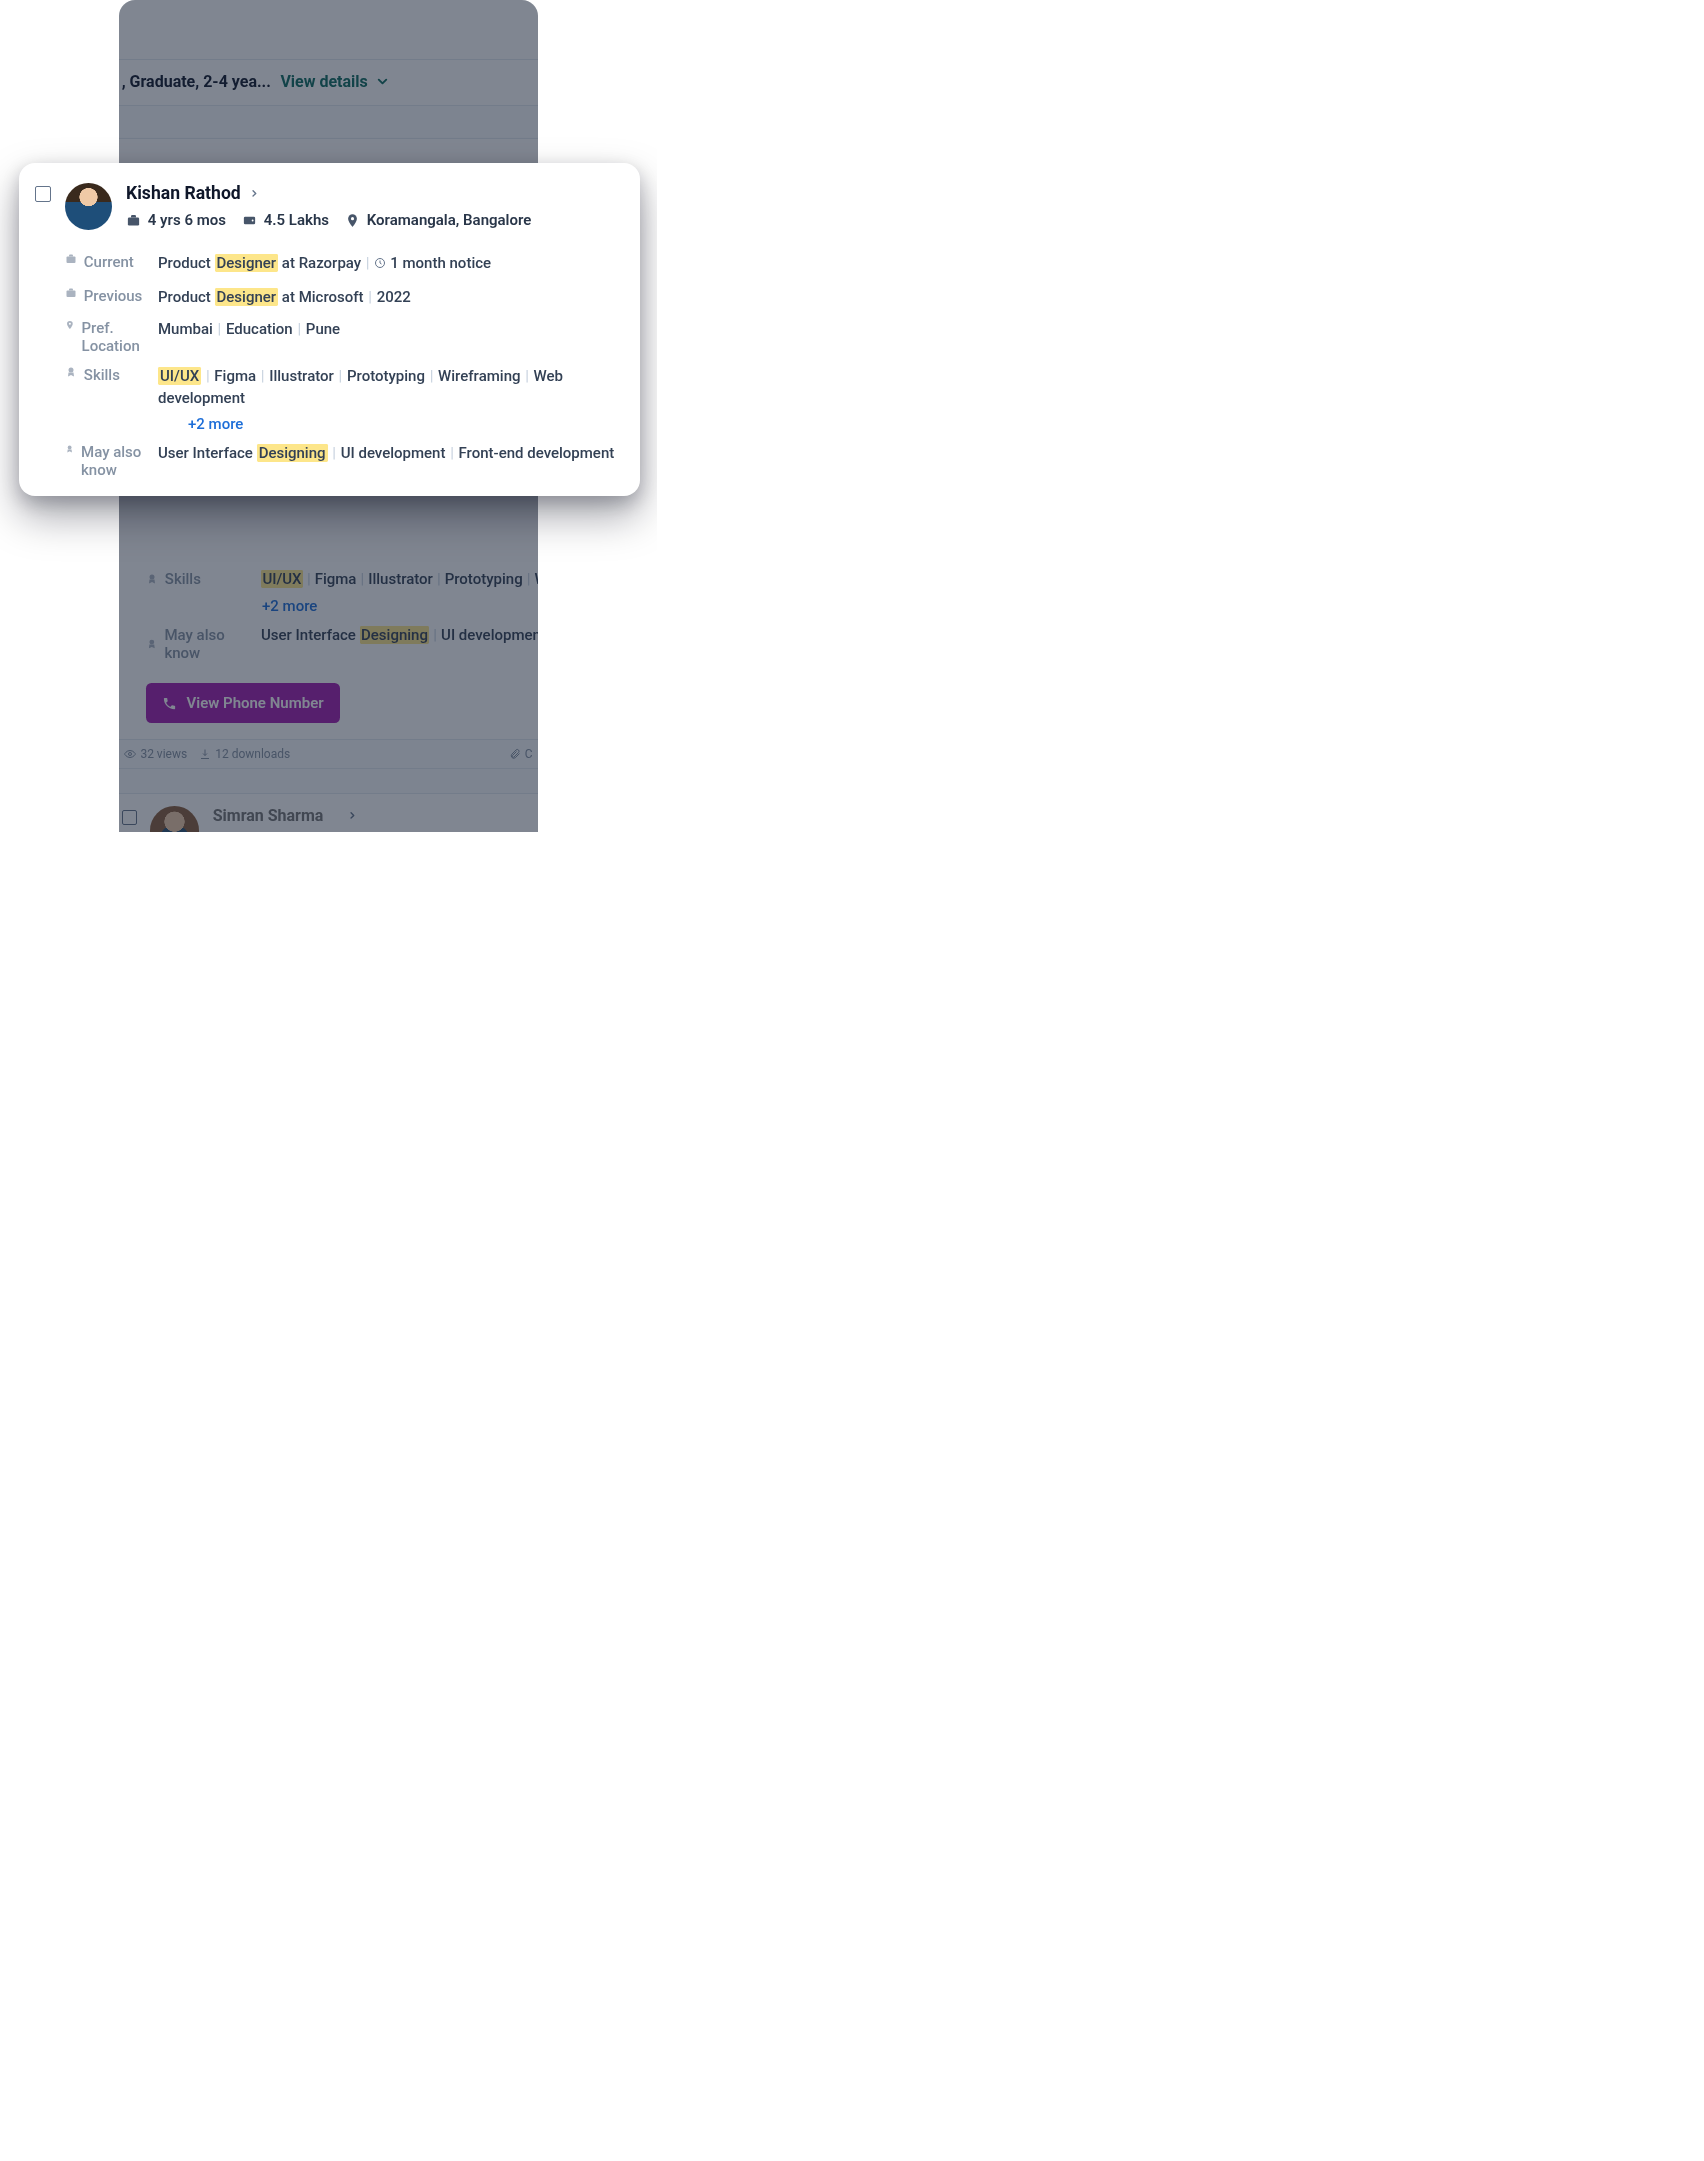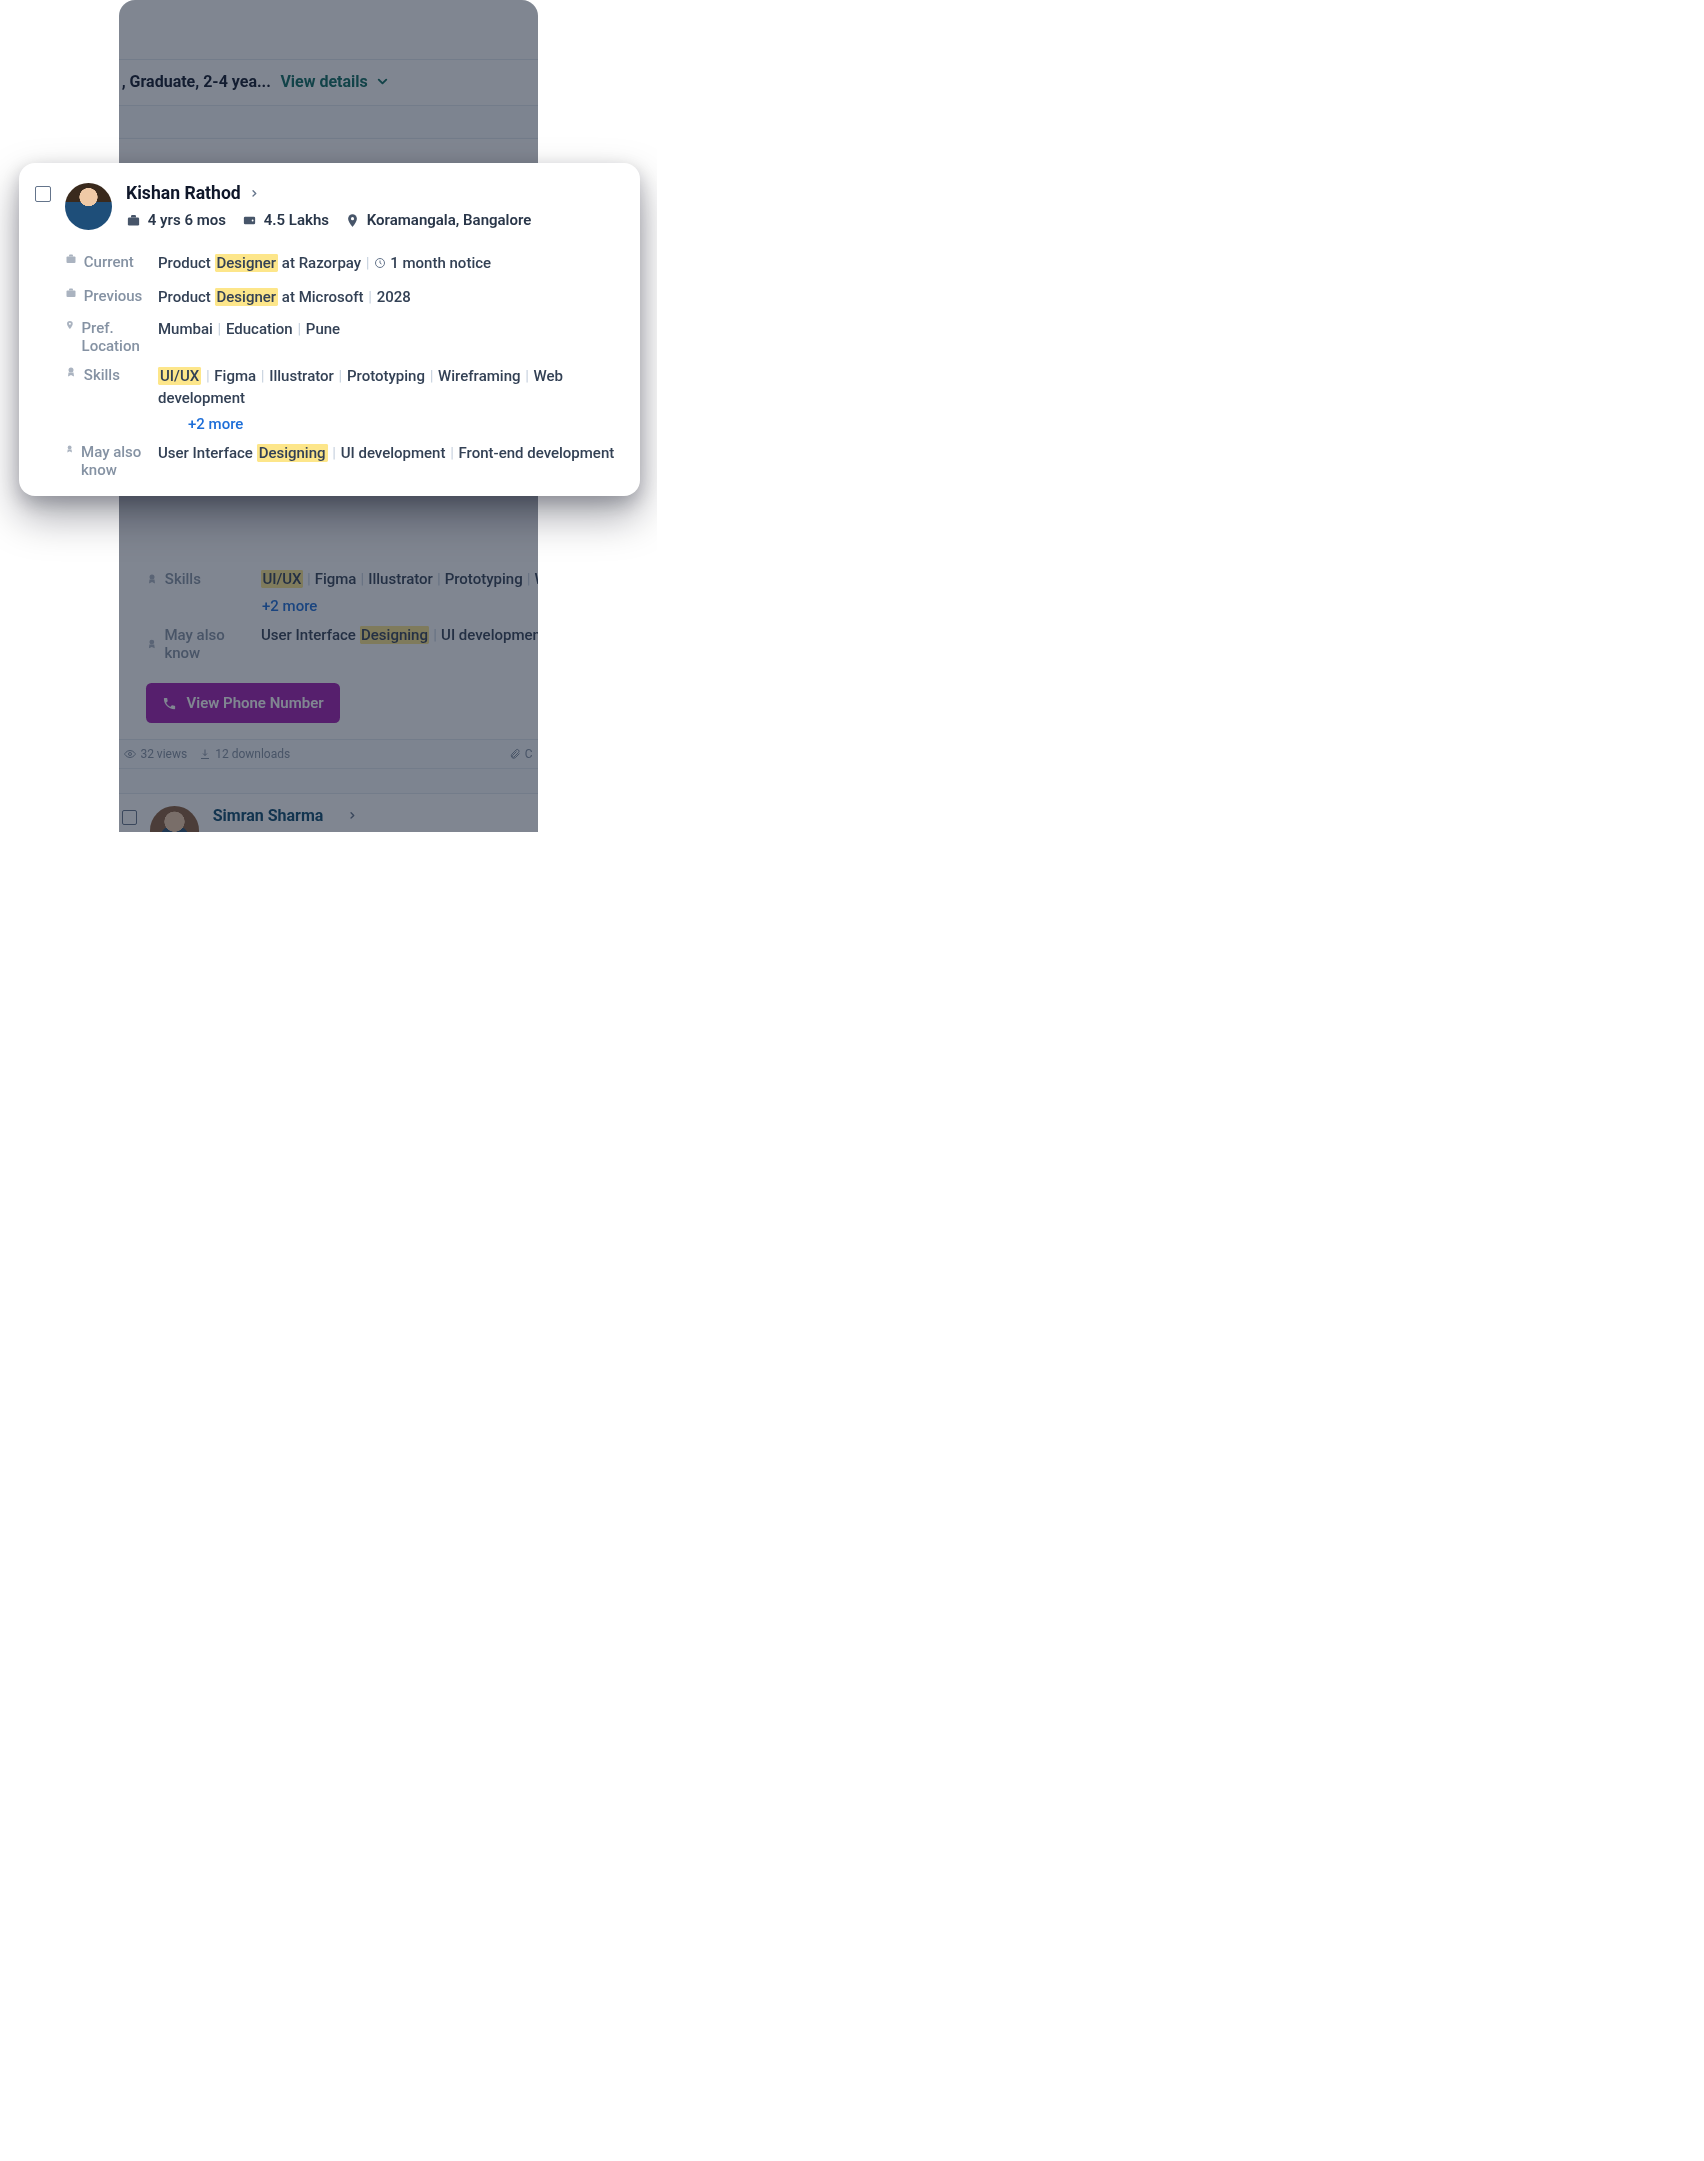--- a/index.html
+++ b/index.html
@@ -95,21 +95,21 @@
   .bg-checkbox {
     width:15px; height:15px; border:1.4px solid #64748b; border-radius:2px; margin:4px 0 0 2.7px; flex:0 0 auto;
   }
   .bg-avatar {
     width:49px; height:49px; border-radius:50%;
     background: radial-gradient(circle at 50% 32%, #efc9a6 0 24%, transparent 25%),
                 radial-gradient(circle at 50% 70%, #2c5274 0 36%, transparent 37%),
                 linear-gradient(#8b5e3c,#8b5e3c);
     flex:0 0 auto;
   }
-  .bg-name { font-size:16px; font-weight:700; color:#0c4a6e; display:inline-flex; align-items:center; gap:24px;text-align:center; }
+  .bg-name { font-size:16px; font-weight:700; color:#737373; display:inline-flex; align-items:center; gap:24px;text-align:center; }
   .bg-name .chev { width:10.8px; height:10.8px; color:#64748b; }
   .bg-meta { display:flex; gap:15px; align-items:center; margin-top:6.8px; font-size:15px; color:#334155; font-weight:600; overflow:hidden; white-space:nowrap; }
   .bg-meta .pair { display:inline-flex; align-items:center; gap:5.4px; }
   .bg-meta svg { width:13.5px; height:13.5px; color:#475569; }
 
   
   .dim {
     position:absolute; left:119px; top:0; width:419px; height:832px;
     background: rgba(23, 34, 54, 0.55);
     border-radius: 16px 16px 0 0;
@@ -345,21 +345,21 @@
 
     <div class="fg-row">
       <div class="lbl">
         <svg viewBox="0 0 24 24" fill="currentColor">
             <rect x="3" y="7" width="18" height="13" rx="2"></rect>
             <path d="M8 7V5a2 2 0 012-2h4a2 2 0 012 2v2"></path>
           </svg>
         <span>Previous</span>
       </div>
       <div class="val">
-        <span>Product </span><span class="hl">Designer</span><span> at Microsoft</span><span class="sep">|</span><span>2028</span>
+        <span>Product </span><span class="hl">Designer</span><span> at Microsoft</span><span class="sep">|</span><span>2022</span>
       </div>
     </div>
 
 
     <div class="fg-row">
       <div class="lbl">
         <svg viewBox="0 0 24 24" fill="currentColor">
             <path d="M12 2a7 7 0 017 7c0 5-7 13-7 13S5 14 5 9a7 7 0 017-7z"></path>
             <circle cx="12" cy="9" r="2.5" fill="#fff"></circle>
           </svg>

